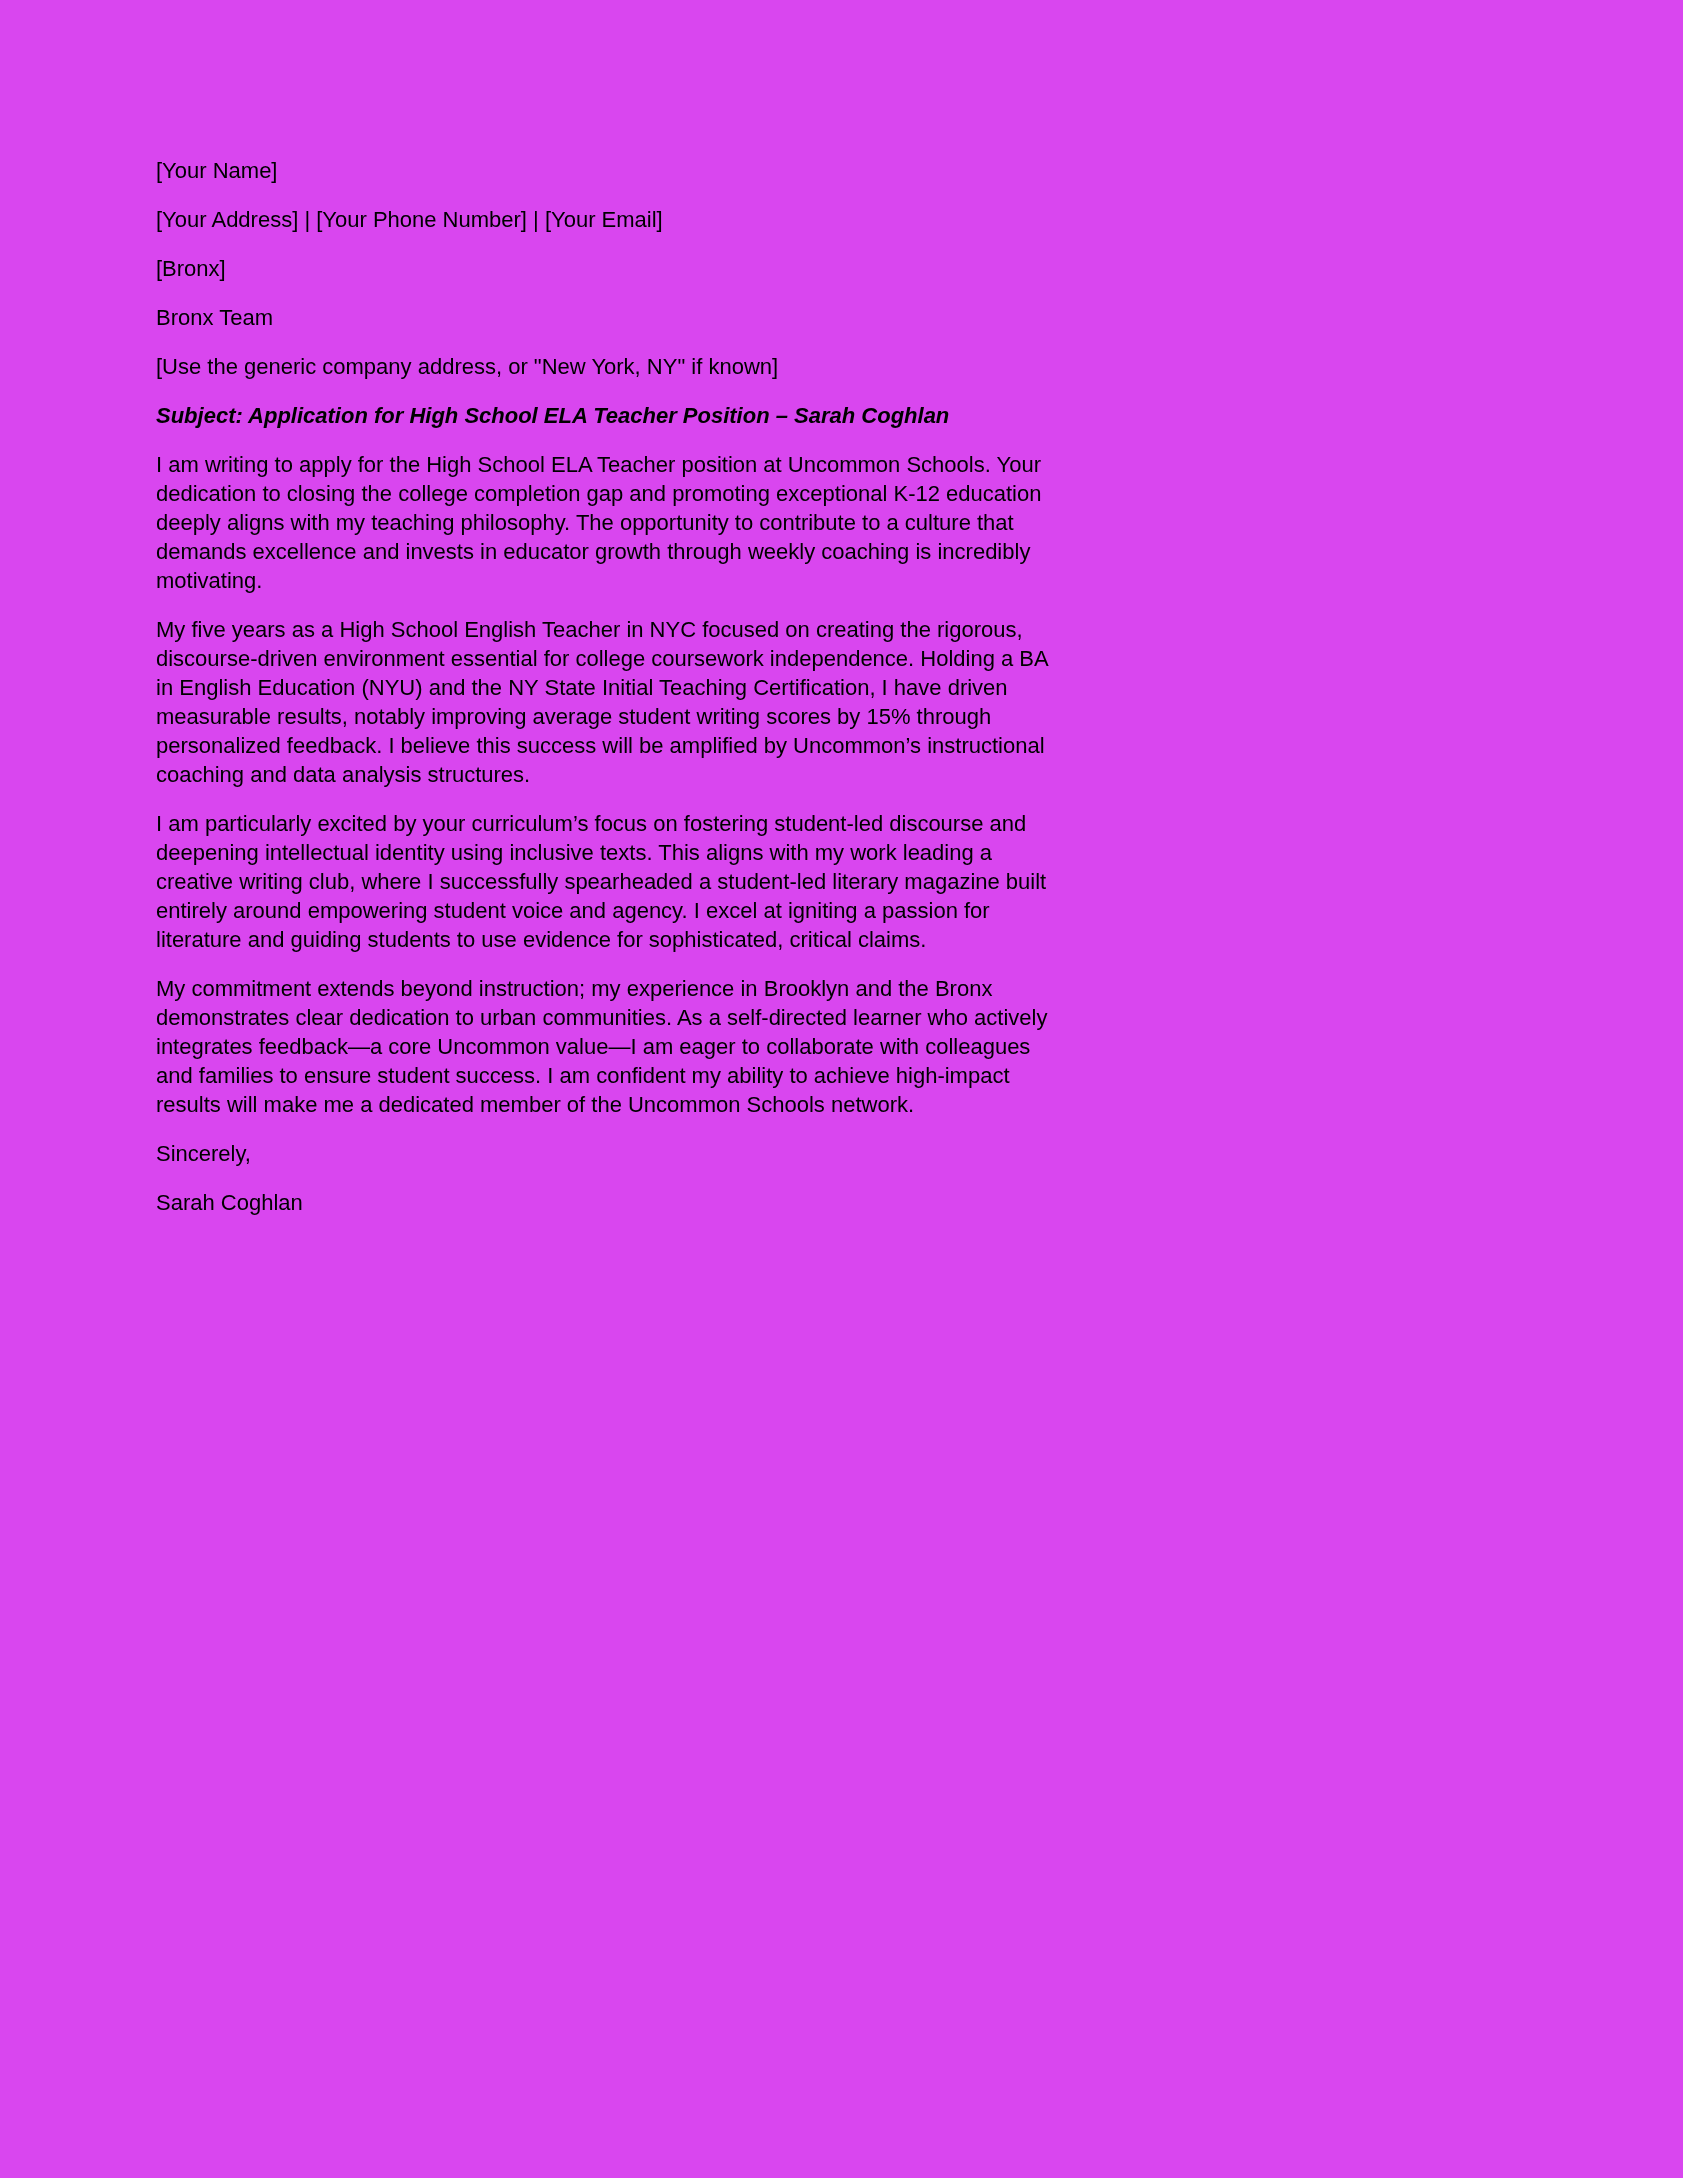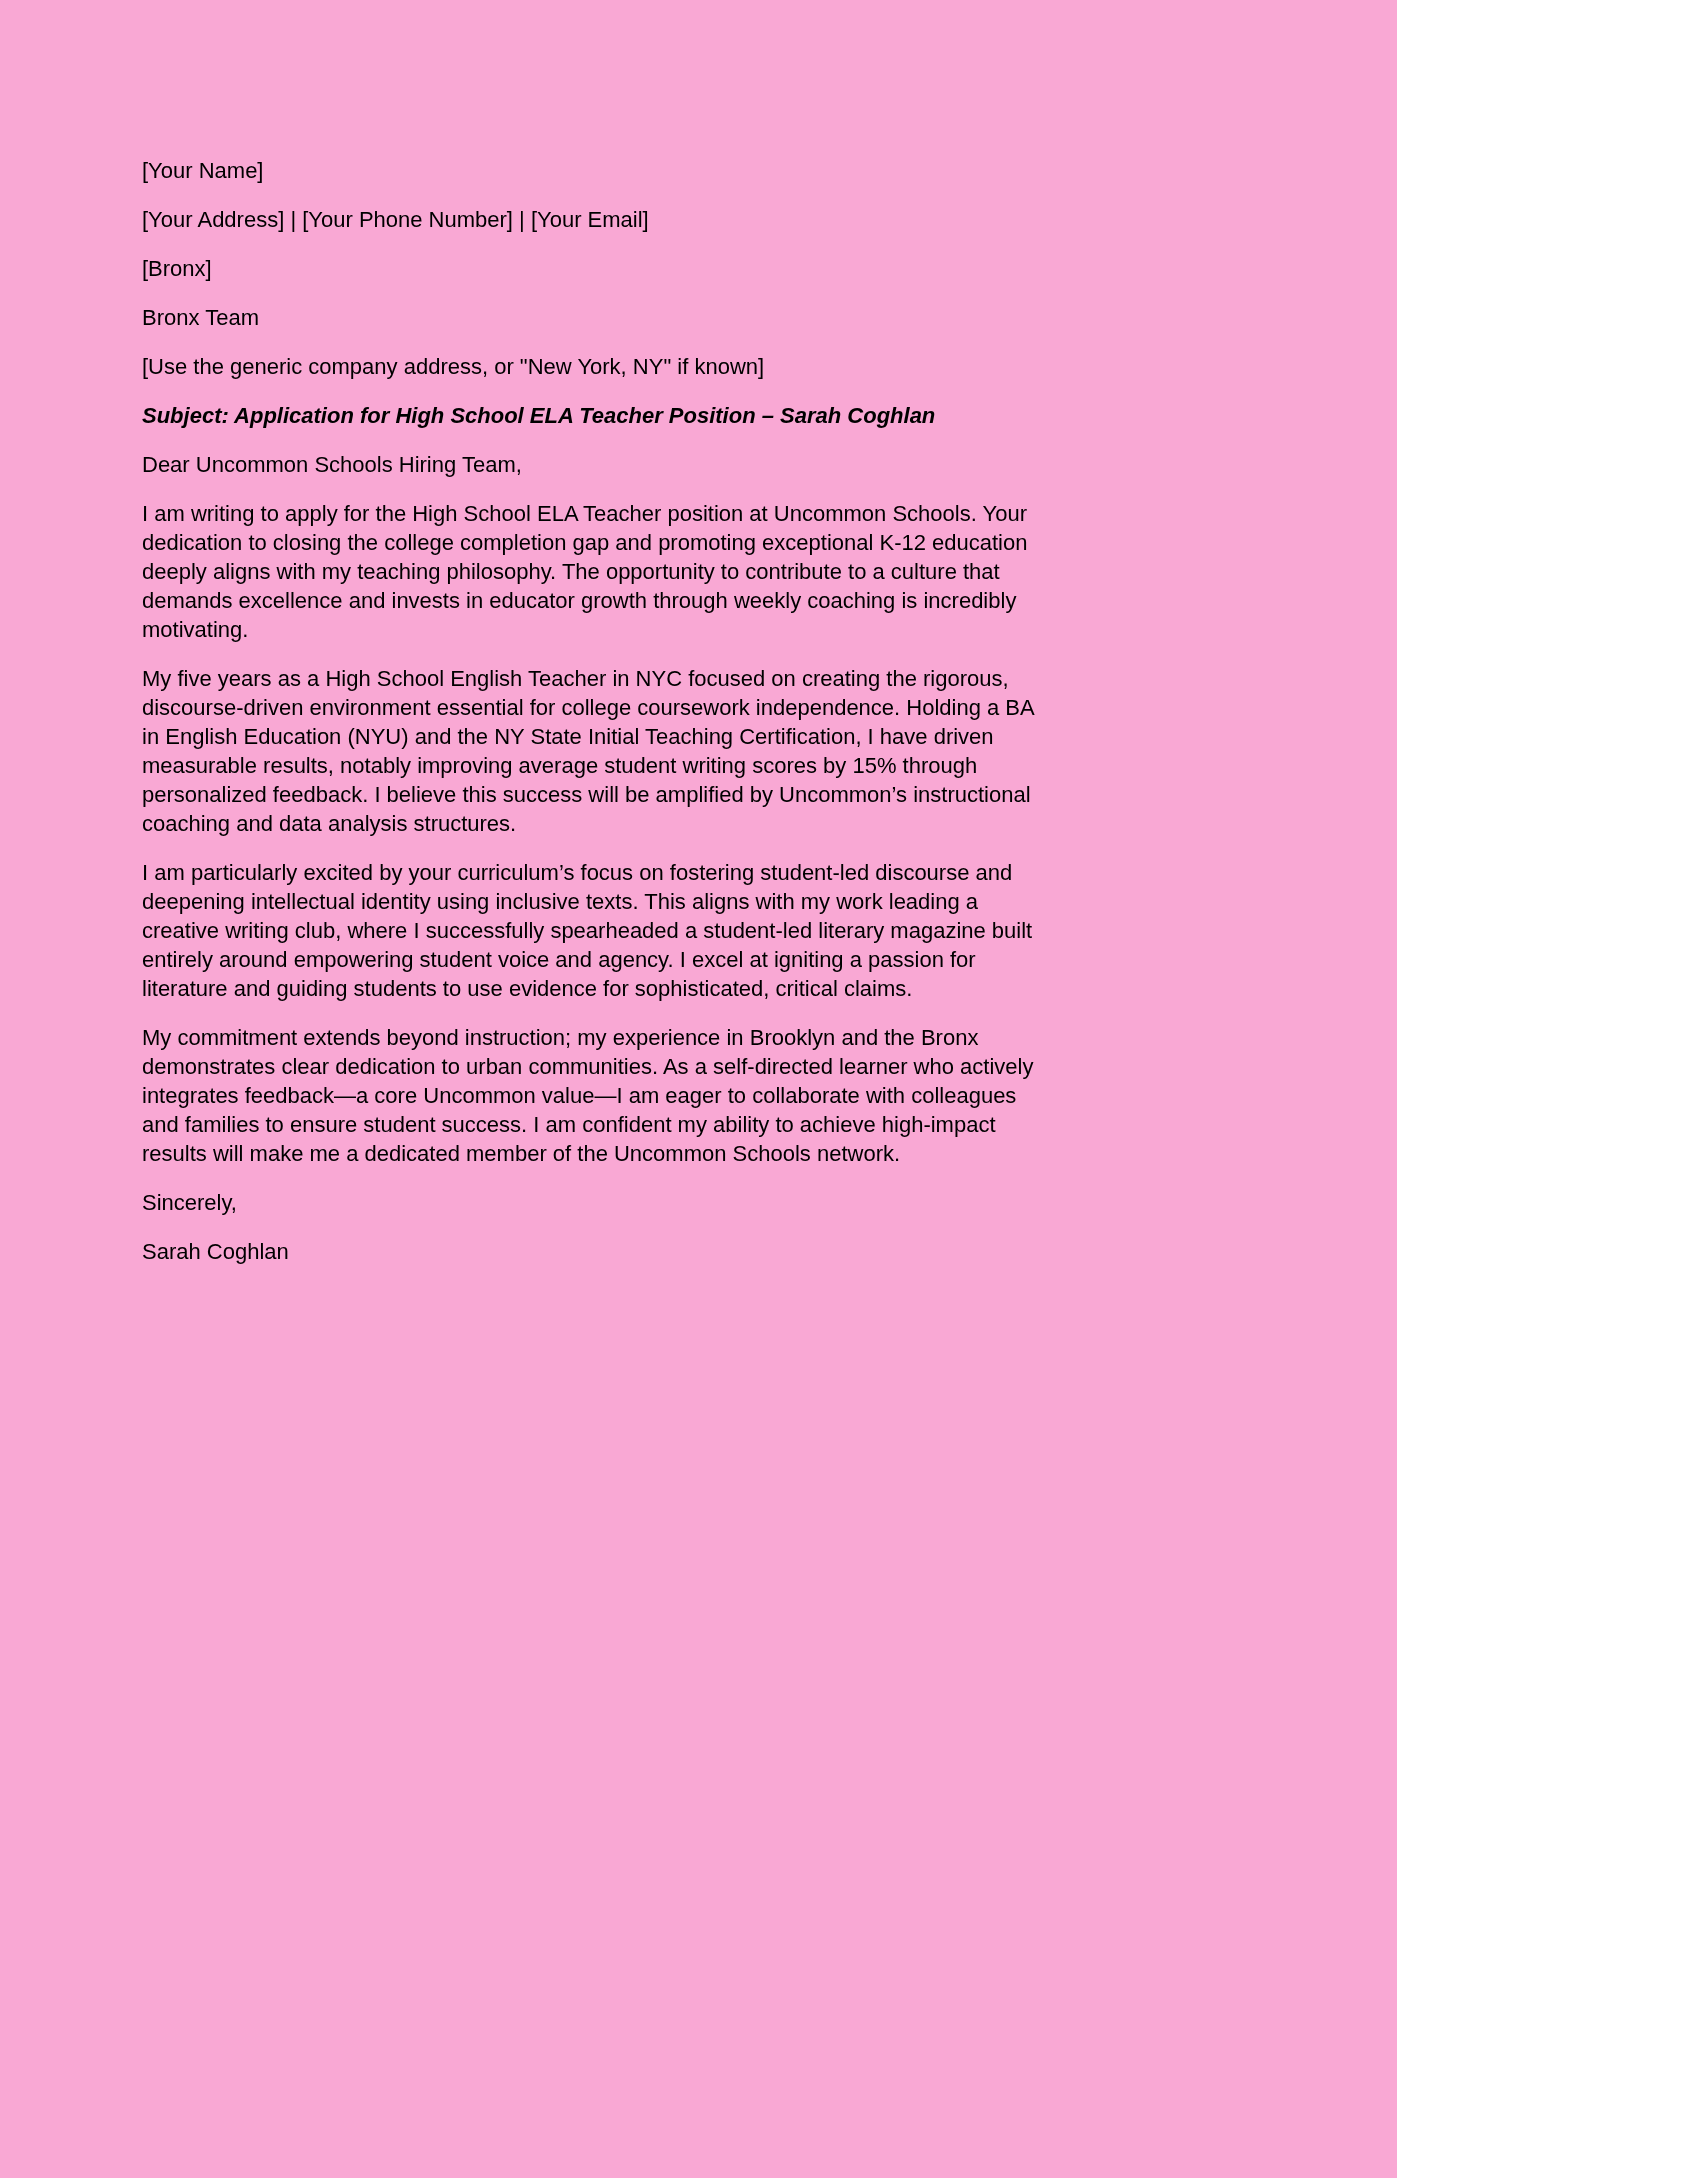--- a/index.html
+++ b/index.html
@@ -8,24 +8,25 @@
     background: #ffffff;
   }
   body {
     width: 1683px;
     height: 2178px;
     font-family: "Liberation Sans", "DejaVu Sans", sans-serif;
     color: #000000;
     overflow: hidden;
   }
   .page {
-    width: 1397px;
+    width: 1683px;
     height: 2178px;
-    background: #f9a8d4;
+    background: #d946ef;
     box-sizing: border-box;
+    padding-left: 14px;
   }
   .content {
     box-sizing: border-box;
     padding: 156px 634px 0 142px;
     width: 1683px;
   }
   .content p {
     margin: 0 0 20px 0;
     font-size: 22px;
     line-height: 29px;
@@ -46,21 +47,20 @@
   <div class="content">
 
     <p>[Your Name]</p>
     <p>[Your Address] | [Your Phone Number] | [Your Email]</p>
     <p>[Bronx]</p>
     <p>Bronx Team</p>
     <p>[Use the generic company address, or "New York, NY" if known]</p>
 
     <p class="subject">Subject: Application for High School ELA Teacher Position – Sarah Coghlan</p>
 
-    <p>Dear Uncommon Schools Hiring Team,</p>
 
     <p><span>I am writing to apply for the High School ELA Teacher position at Uncommon Schools. Your dedication to closing the college completion gap and promoting exceptional K-12 education deeply aligns with my teaching philosophy. The opportunity to contribute to a culture that demands excellence and invests in educator growth through weekly coaching is incredibly motivating.</span></p>
     <p><span>My five years as a High School English Teacher in NYC focused on creating the rigorous, discourse-driven environment essential for college coursework independence. Holding a BA in English Education (NYU) and the </span><b>NY State Initial Teaching Certification</b><span>, I have driven measurable results, notably </span><b>improving average student writing scores by 15%</b><span> through personalized feedback. I believe this success will be amplified by Uncommon’s instructional coaching and data analysis structures.</span></p>
     <p><span>I am particularly excited by your curriculum’s focus on fostering </span><b>student-led discourse</b><span> and deepening intellectual identity using inclusive texts. This aligns with my work leading a creative writing club, where I successfully spearheaded a student-led literary magazine built entirely around empowering student </span><b>voice and agency</b><span>. I excel at igniting a passion for literature and guiding students to use evidence for sophisticated, critical claims.</span></p>
     <p><span>My commitment extends beyond instruction; my experience in Brooklyn and the Bronx demonstrates clear dedication to urban communities. As a self-directed learner who actively integrates feedback—a core Uncommon value—I am eager to collaborate with colleagues and families to ensure student success. I am confident my ability to achieve high-impact results will make me a dedicated member of the Uncommon Schools network.</span></p>
 
     <p>Sincerely,</p>
     <p>Sarah Coghlan</p>
 
   </div>

